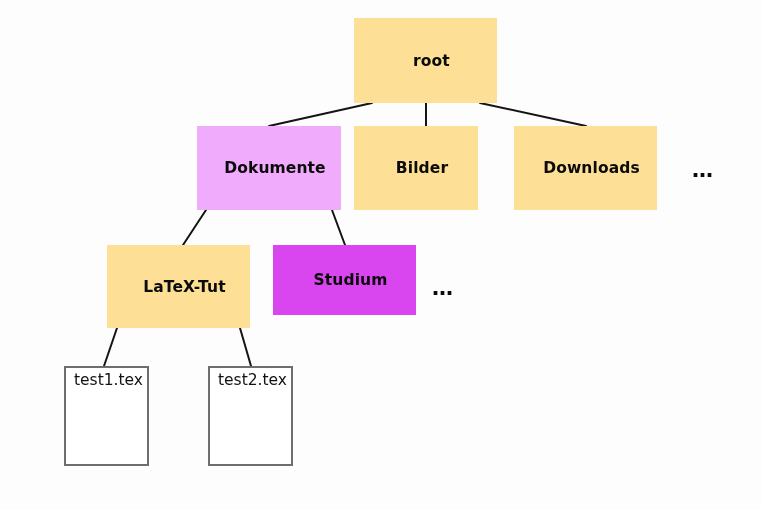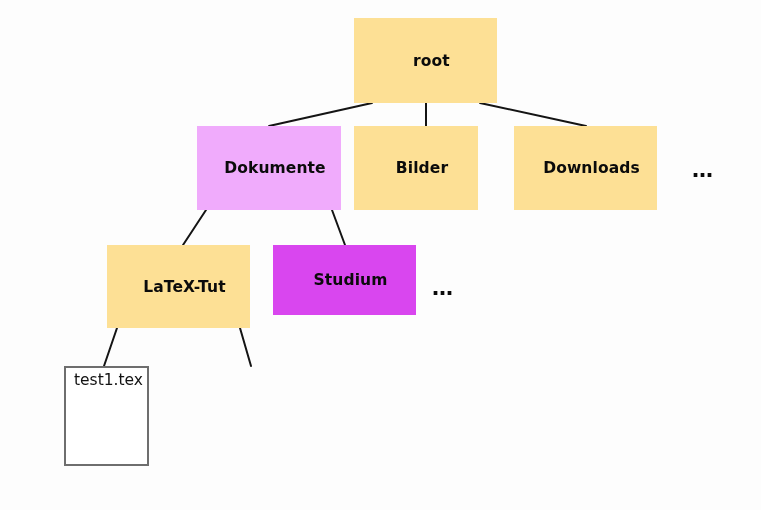--- a/index.html
+++ b/index.html
@@ -96,15 +96,18 @@
     </div>
     <div class="node folder" style="left: 514px; top: 126px; width: 143px; height: 84px; background: rgb(253, 224, 149);">
       <span class="node-label">Downloads</span>
     </div>
     <div class="node folder" style="left: 273px; top: 245px; width: 143px; height: 70px; background: #d946ef;">
       <span class="node-label">Studium</span>
     </div>
     <div class="node file" style="left: 64px; top: 366px; width: 85px; height: 100px; background: rgb(255, 255, 255); border-color: rgb(110, 110, 110);">
       <span class="node-label">test1.tex</span>
     </div>
+    <div class="node file" style="left: 208px; top: 366px; width: 85px; height: 100px; background: rgb(255, 255, 255); border-color: rgb(110, 110, 110);">
+      <span class="node-label">test2.tex</span>
+    </div>
     <div class="ellipsis" style="left: 692px; top: 160px;">…</div>
     <div class="ellipsis" style="left: 432px; top: 278px;">…</div>
   </div>
 
 </body></html>

